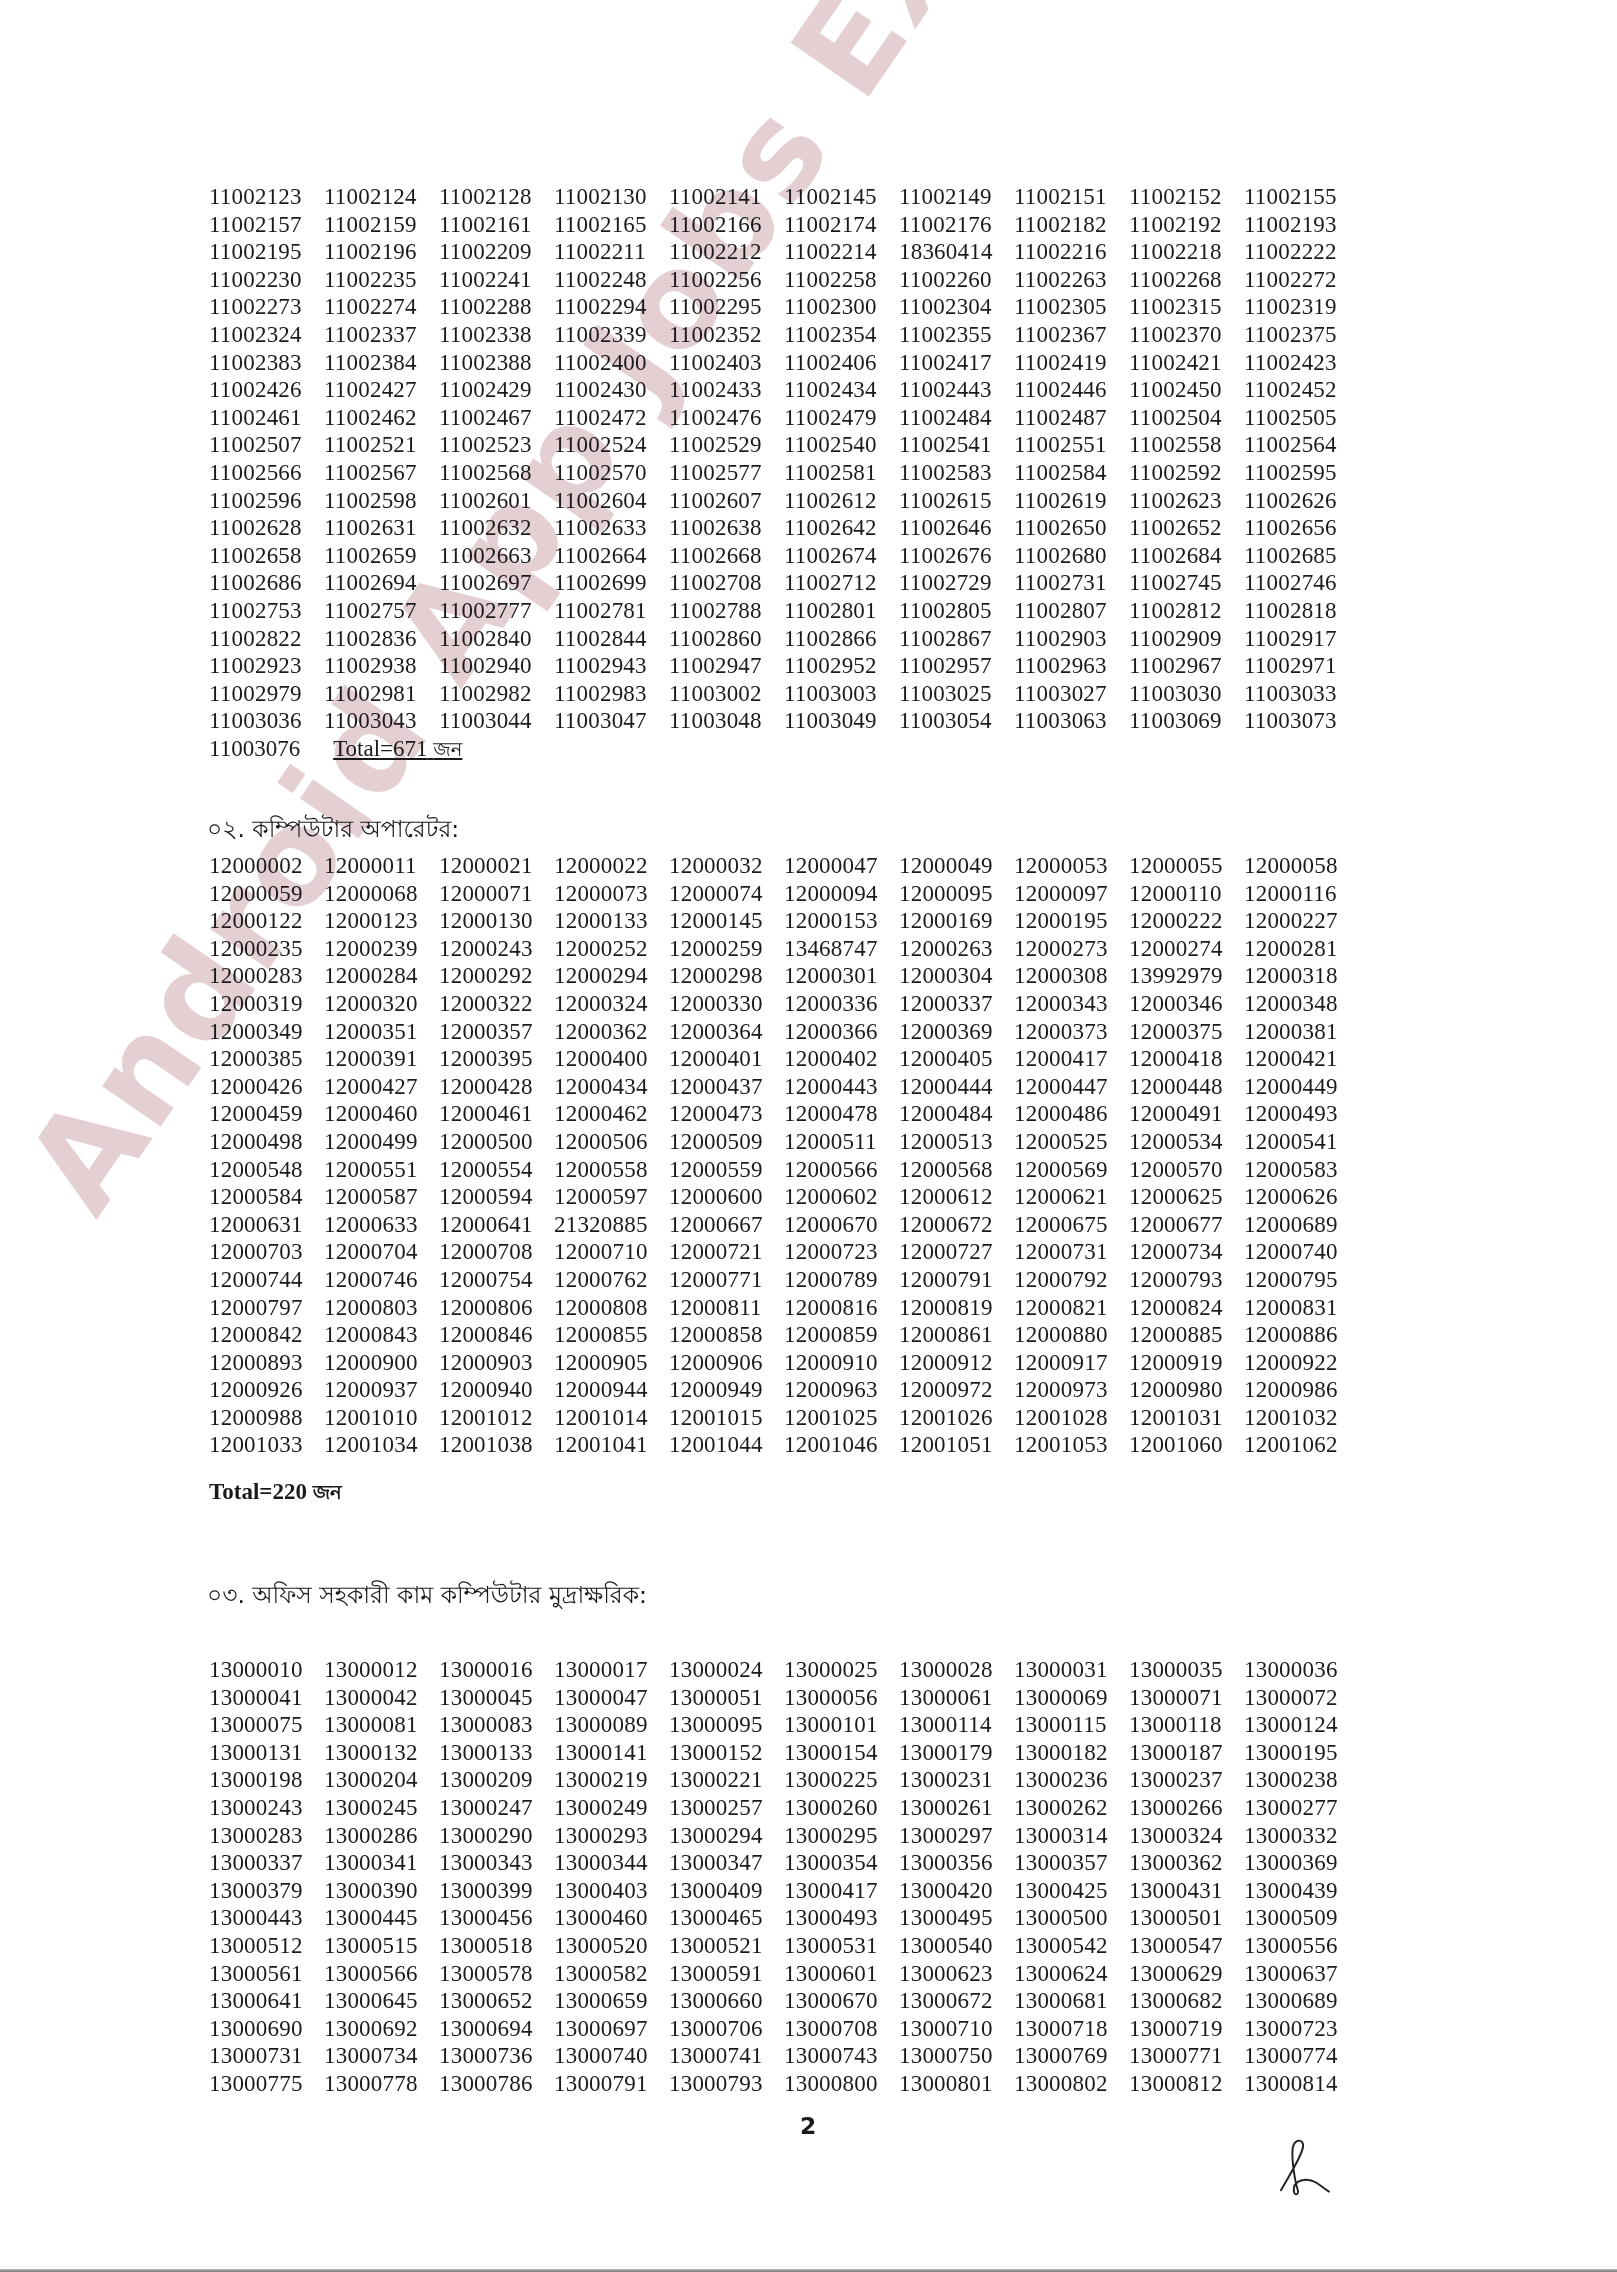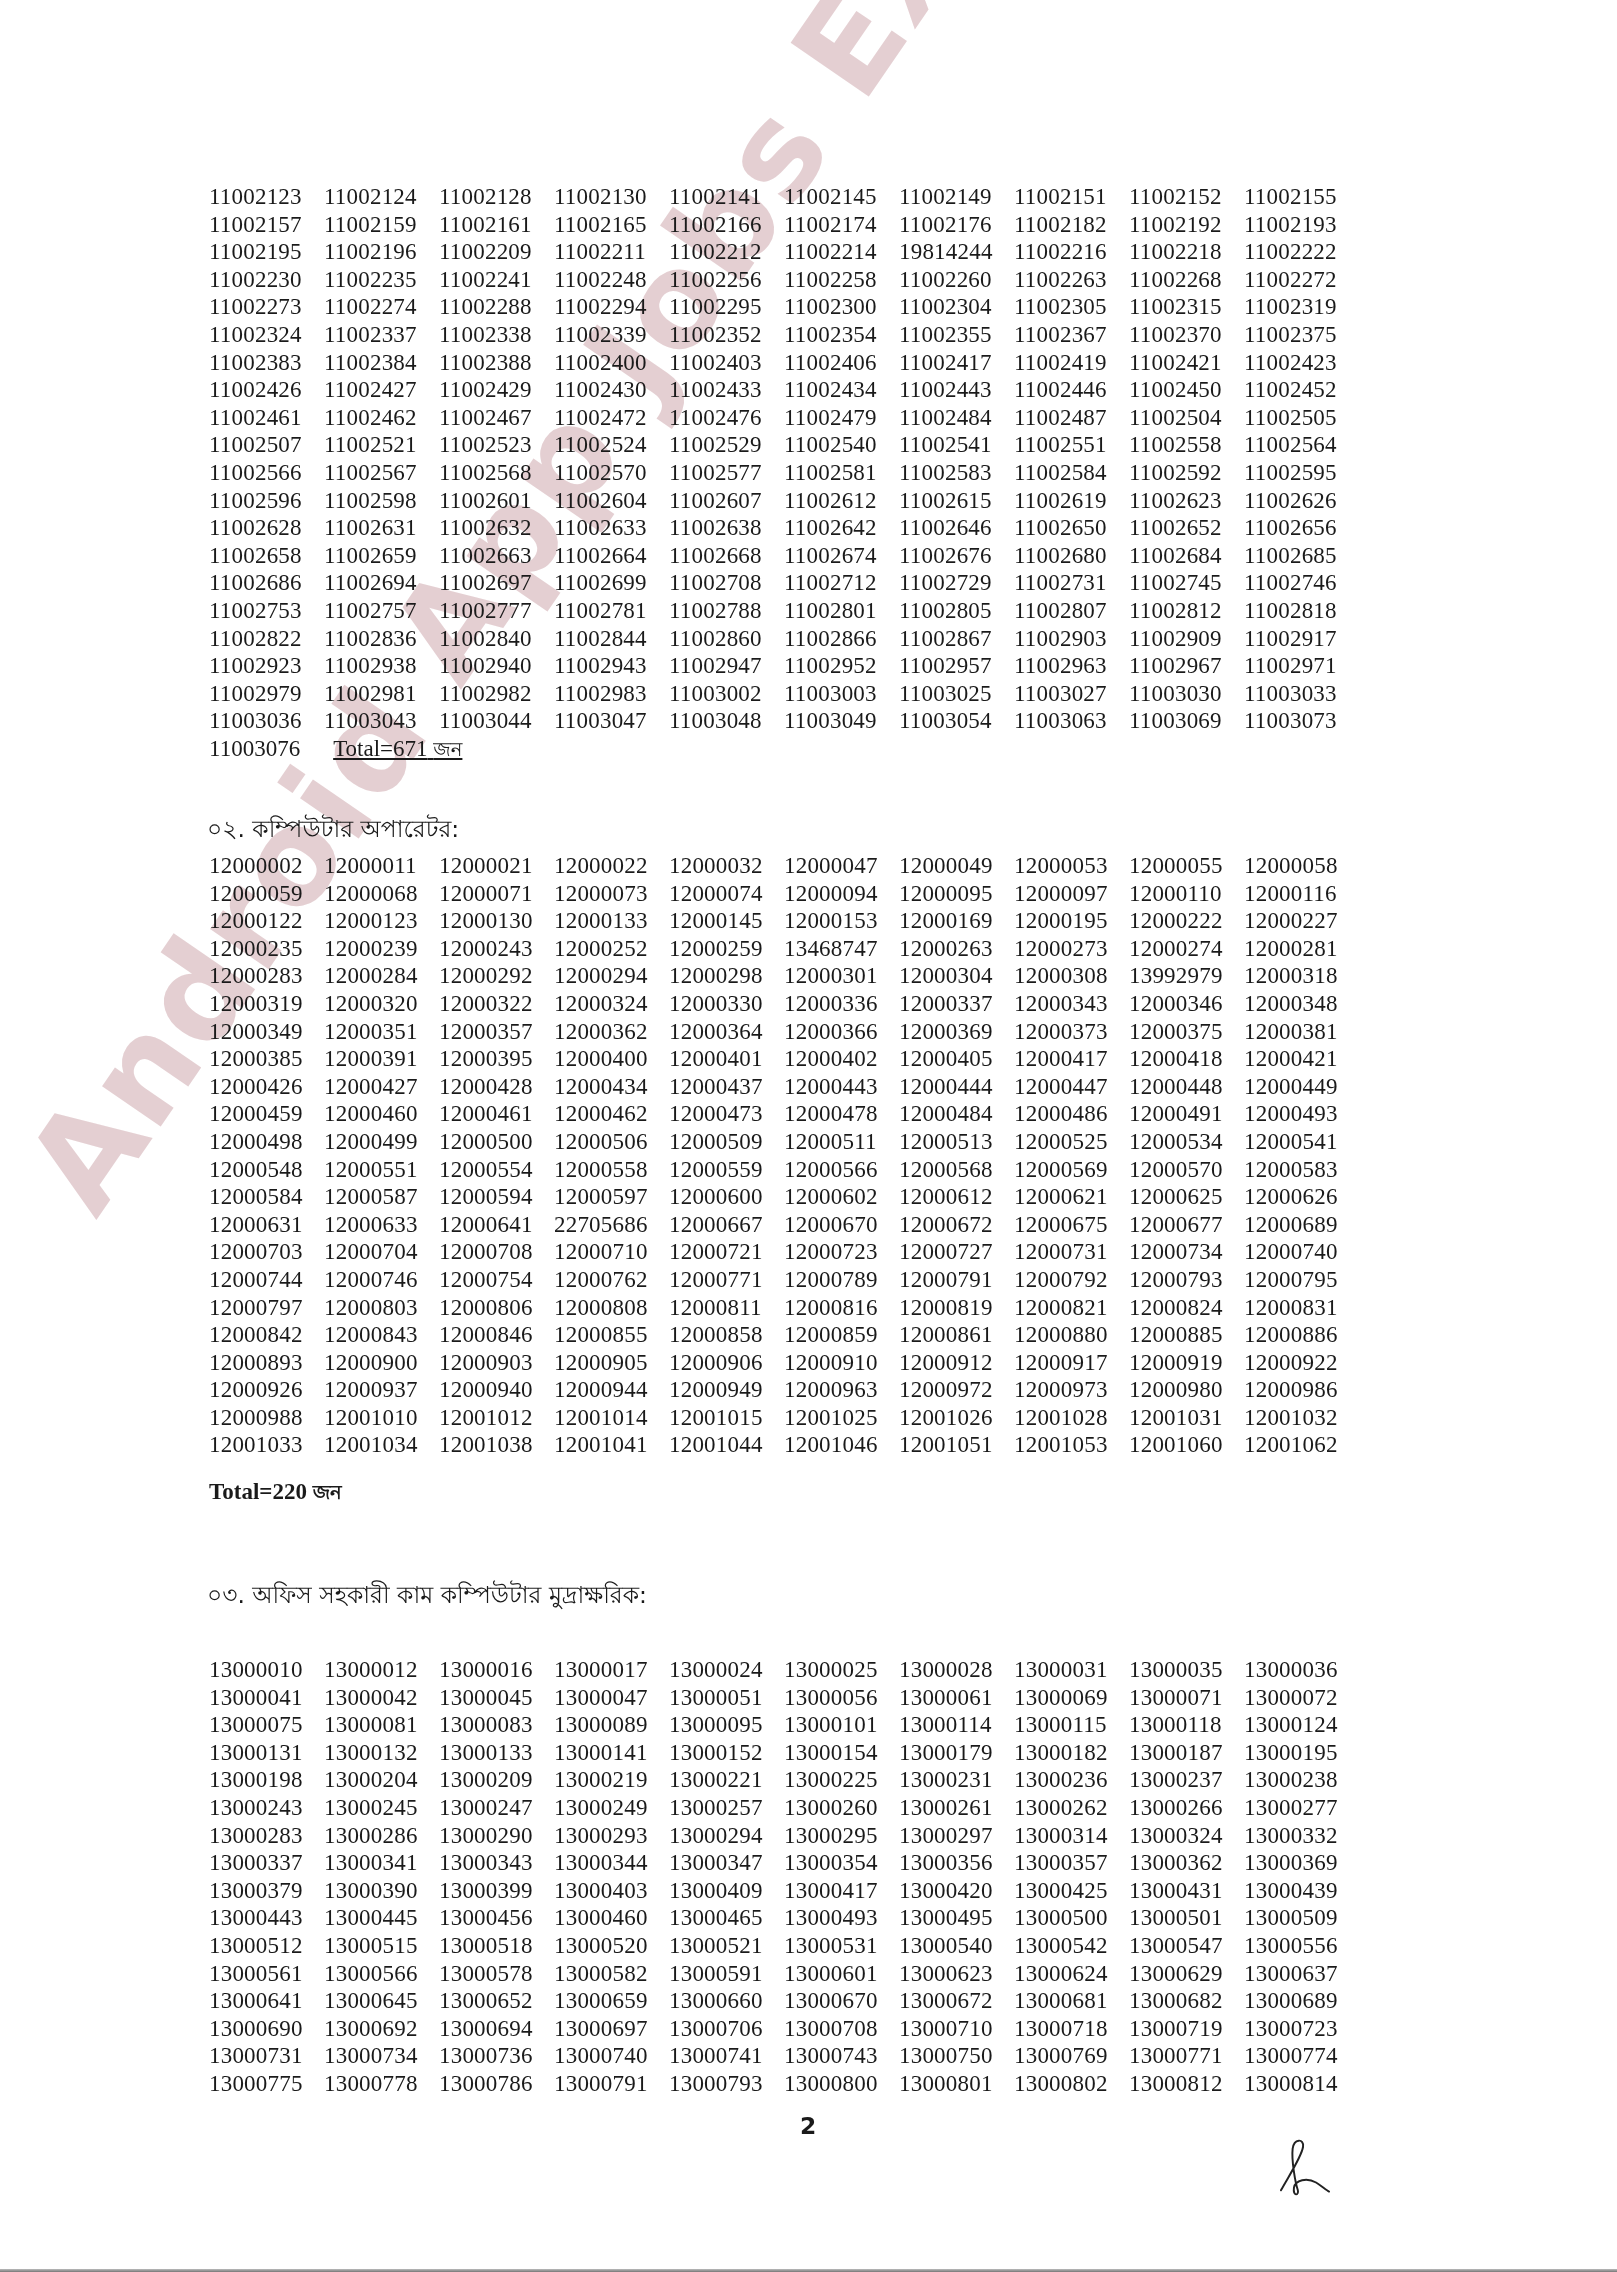--- a/index.html
+++ b/index.html
@@ -73,21 +73,21 @@
         <span class="cell">11002176</span>
         <span class="cell">11002182</span>
         <span class="cell">11002192</span>
         <span class="cell">11002193</span>
         <span class="cell">11002195</span>
         <span class="cell">11002196</span>
         <span class="cell">11002209</span>
         <span class="cell">11002211</span>
         <span class="cell">11002212</span>
         <span class="cell">11002214</span>
-        <span class="cell">19814244</span>
+        <span class="cell">18360414</span>
         <span class="cell">11002216</span>
         <span class="cell">11002218</span>
         <span class="cell">11002222</span>
         <span class="cell">11002230</span>
         <span class="cell">11002235</span>
         <span class="cell">11002241</span>
         <span class="cell">11002248</span>
         <span class="cell">11002256</span>
         <span class="cell">11002258</span>
         <span class="cell">11002260</span>
@@ -387,21 +387,21 @@
         <span class="cell">12000597</span>
         <span class="cell">12000600</span>
         <span class="cell">12000602</span>
         <span class="cell">12000612</span>
         <span class="cell">12000621</span>
         <span class="cell">12000625</span>
         <span class="cell">12000626</span>
         <span class="cell">12000631</span>
         <span class="cell">12000633</span>
         <span class="cell">12000641</span>
-        <span class="cell">22705686</span>
+        <span class="cell">21320885</span>
         <span class="cell">12000667</span>
         <span class="cell">12000670</span>
         <span class="cell">12000672</span>
         <span class="cell">12000675</span>
         <span class="cell">12000677</span>
         <span class="cell">12000689</span>
         <span class="cell">12000703</span>
         <span class="cell">12000704</span>
         <span class="cell">12000708</span>
         <span class="cell">12000710</span>

